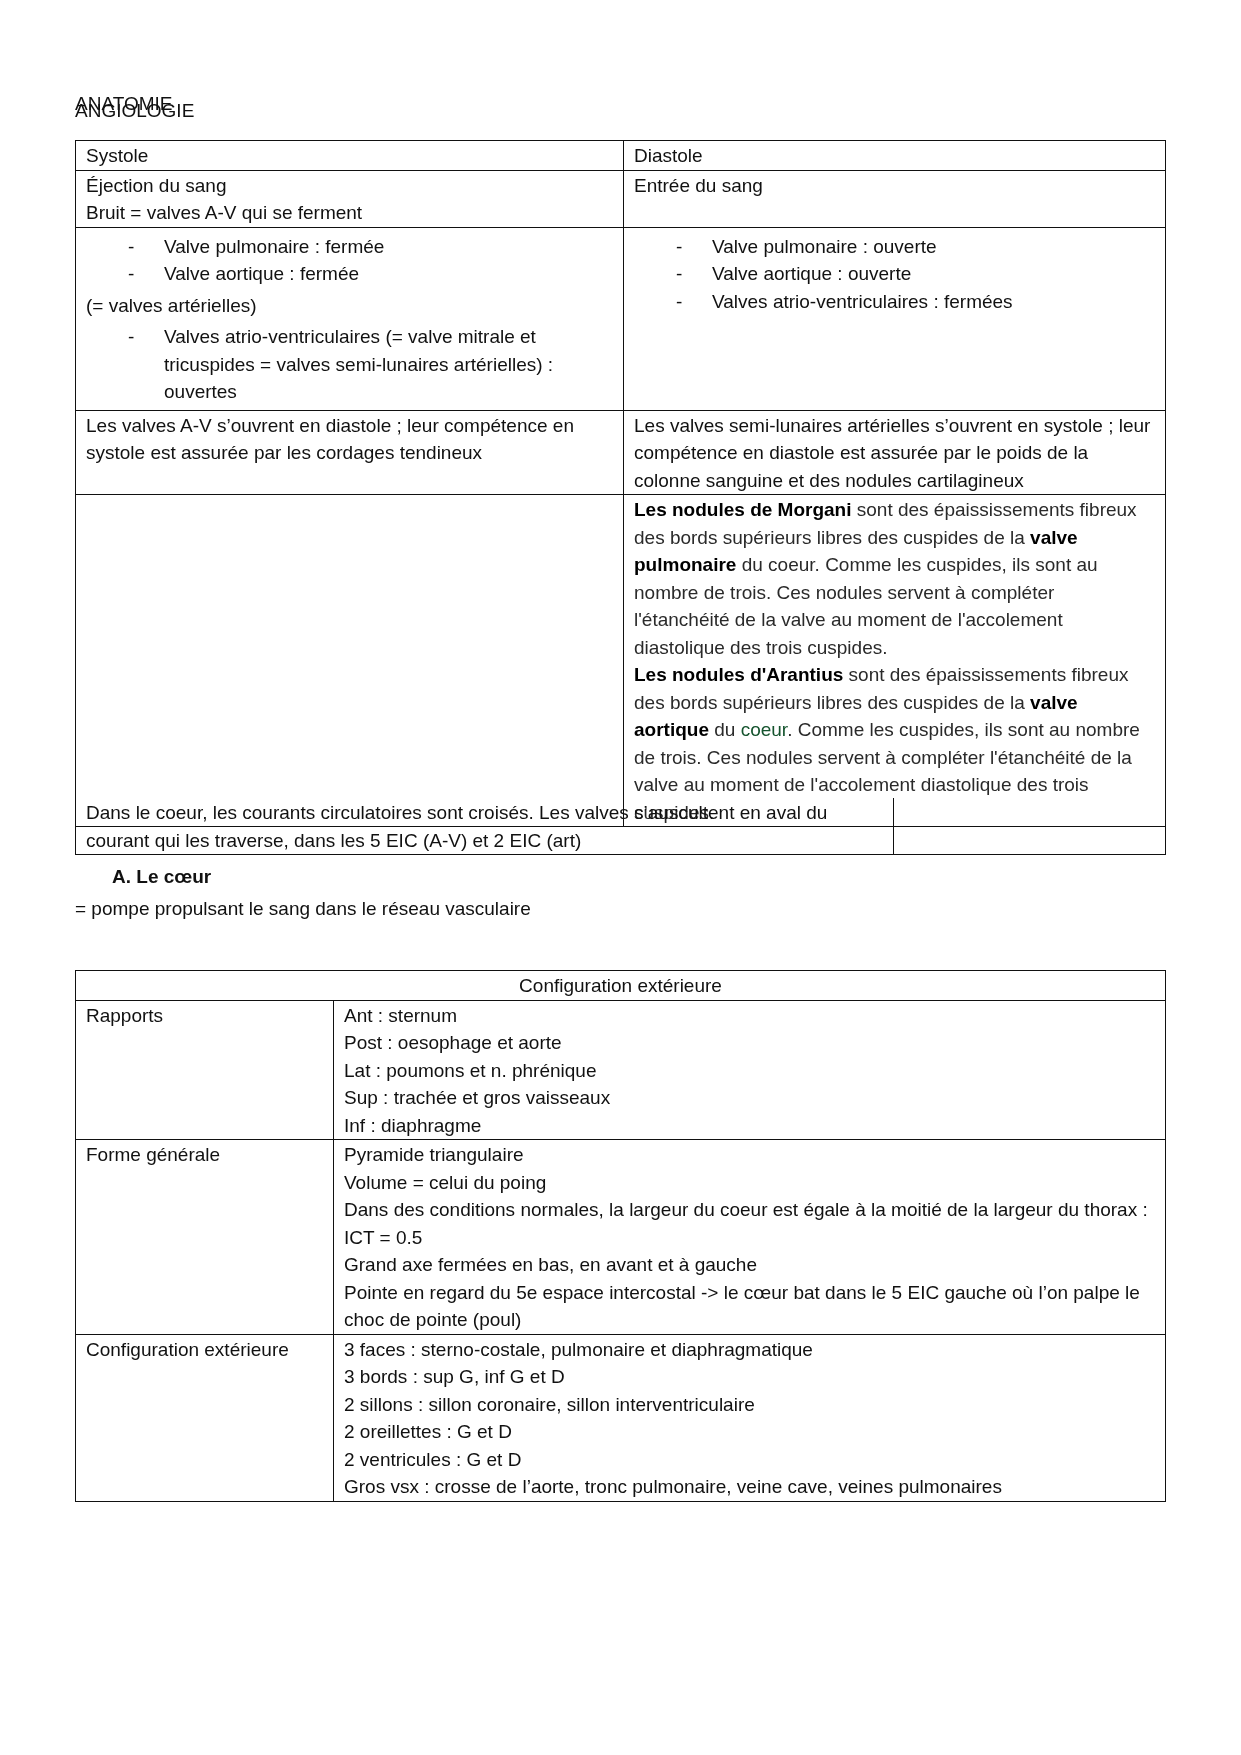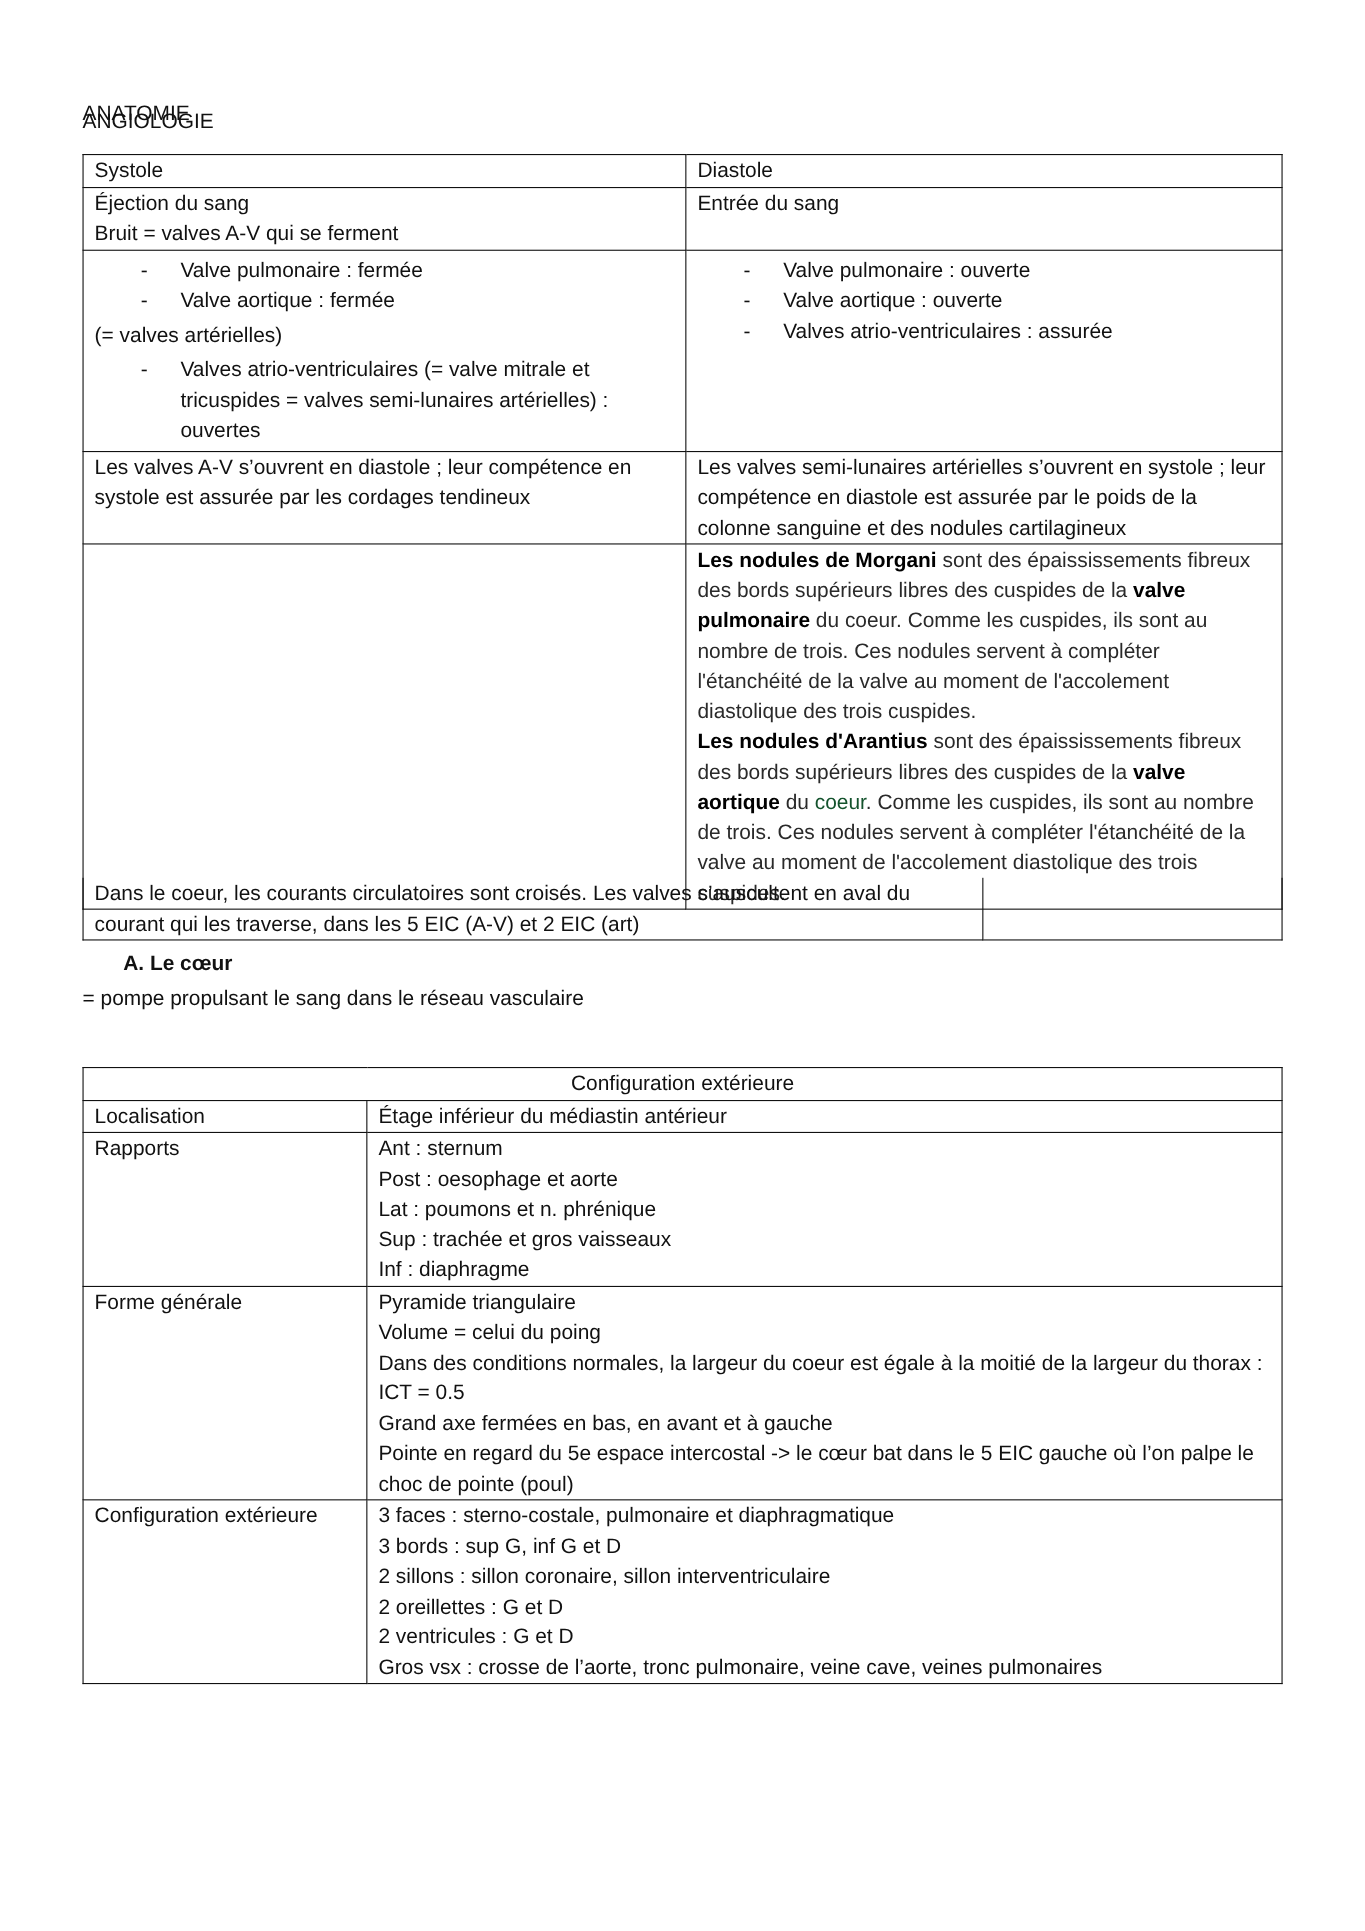--- a/index.html
+++ b/index.html
@@ -59,21 +59,21 @@
         </ul>
         <span class="line">(= valves artérielles)</span>
         <ul class="dash-list">
           <li>Valves atrio-ventriculaires (= valve mitrale et tricuspides = valves semi-lunaires artérielles) : ouvertes</li>
         </ul>
       </td>
       <td>
         <ul class="dash-list">
           <li>Valve pulmonaire : ouverte</li>
           <li>Valve aortique : ouverte</li>
-          <li>Valves atrio-ventriculaires : assurée</li>
+          <li>Valves atrio-ventriculaires : fermées</li>
         </ul>
       </td>
     </tr>
     <tr>
       <td>Les valves A-V s’ouvrent en diastole ; leur compétence en systole est assurée par les cordages tendineux</td>
       <td>Les valves semi-lunaires artérielles s’ouvrent en systole ; leur compétence en diastole est assurée par le poids de la colonne sanguine et des nodules cartilagineux</td>
     </tr>
     <tr>
       <td></td>
       <td class="gray">
@@ -103,26 +103,20 @@
   <table class="t" style="top:970px; width:1090px;">
     <colgroup>
         <col style="width:258px">
         <col style="width:832px">
       </colgroup>
     <tbody>
         <tr>
       <td colspan="2" class="center">Configuration extérieure</td>
     </tr>
     <tr>
-      <td>Localisation</td>
-      <td>
-        <span class="line">Étage inférieur du médiastin antérieur</span>
-      </td>
-    </tr>
-    <tr>
       <td>Rapports</td>
       <td>
         <span class="line">Ant : sternum</span>
         <span class="line">Post : oesophage et aorte</span>
         <span class="line">Lat : poumons et n. phrénique</span>
         <span class="line">Sup : trachée et gros vaisseaux</span>
         <span class="line">Inf : diaphragme</span>
       </td>
     </tr>
     <tr>

